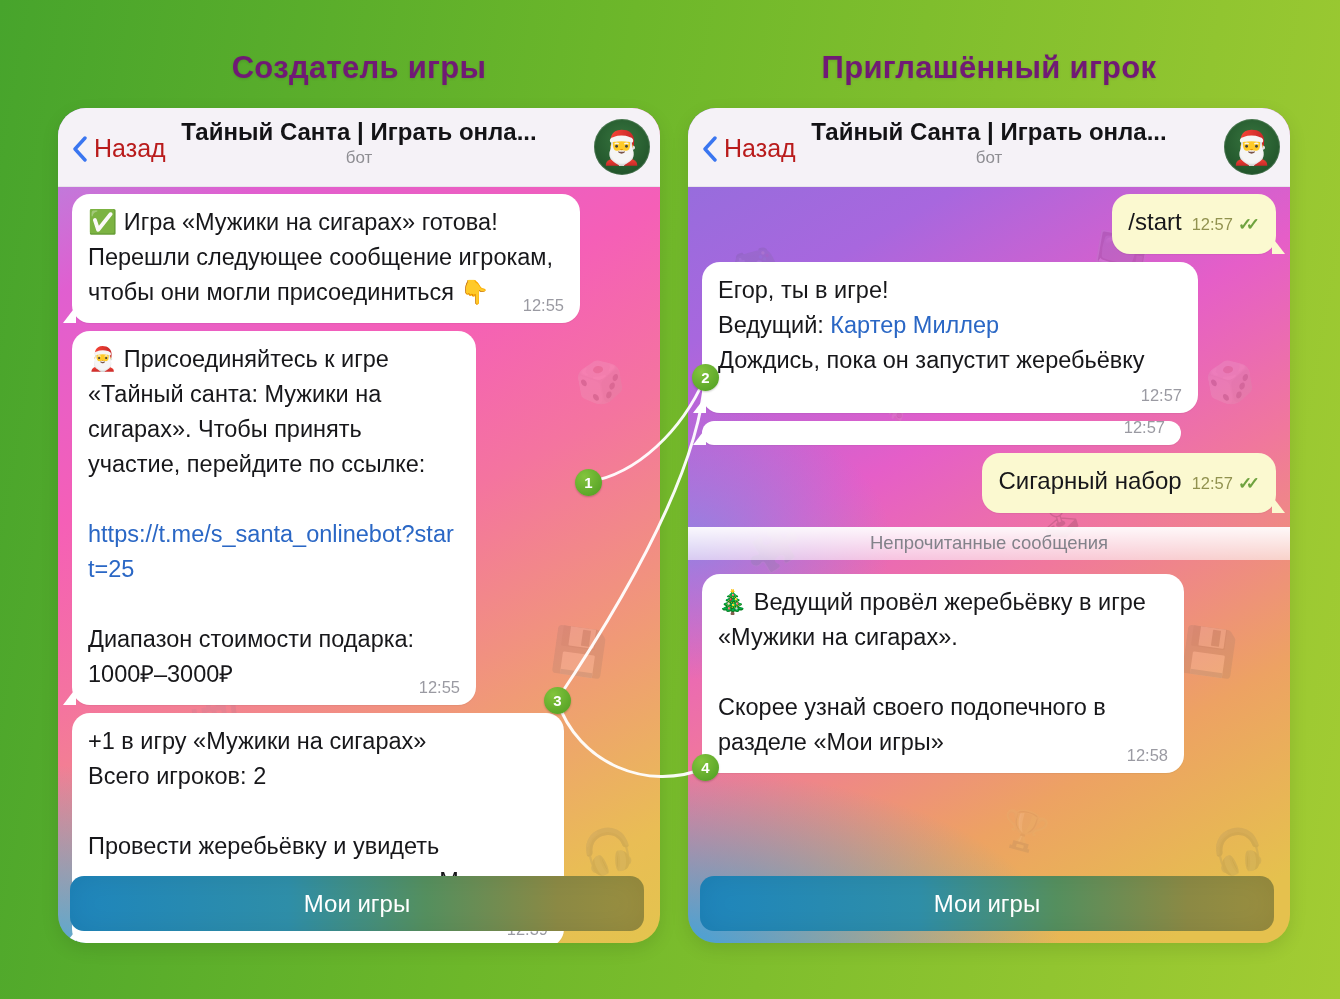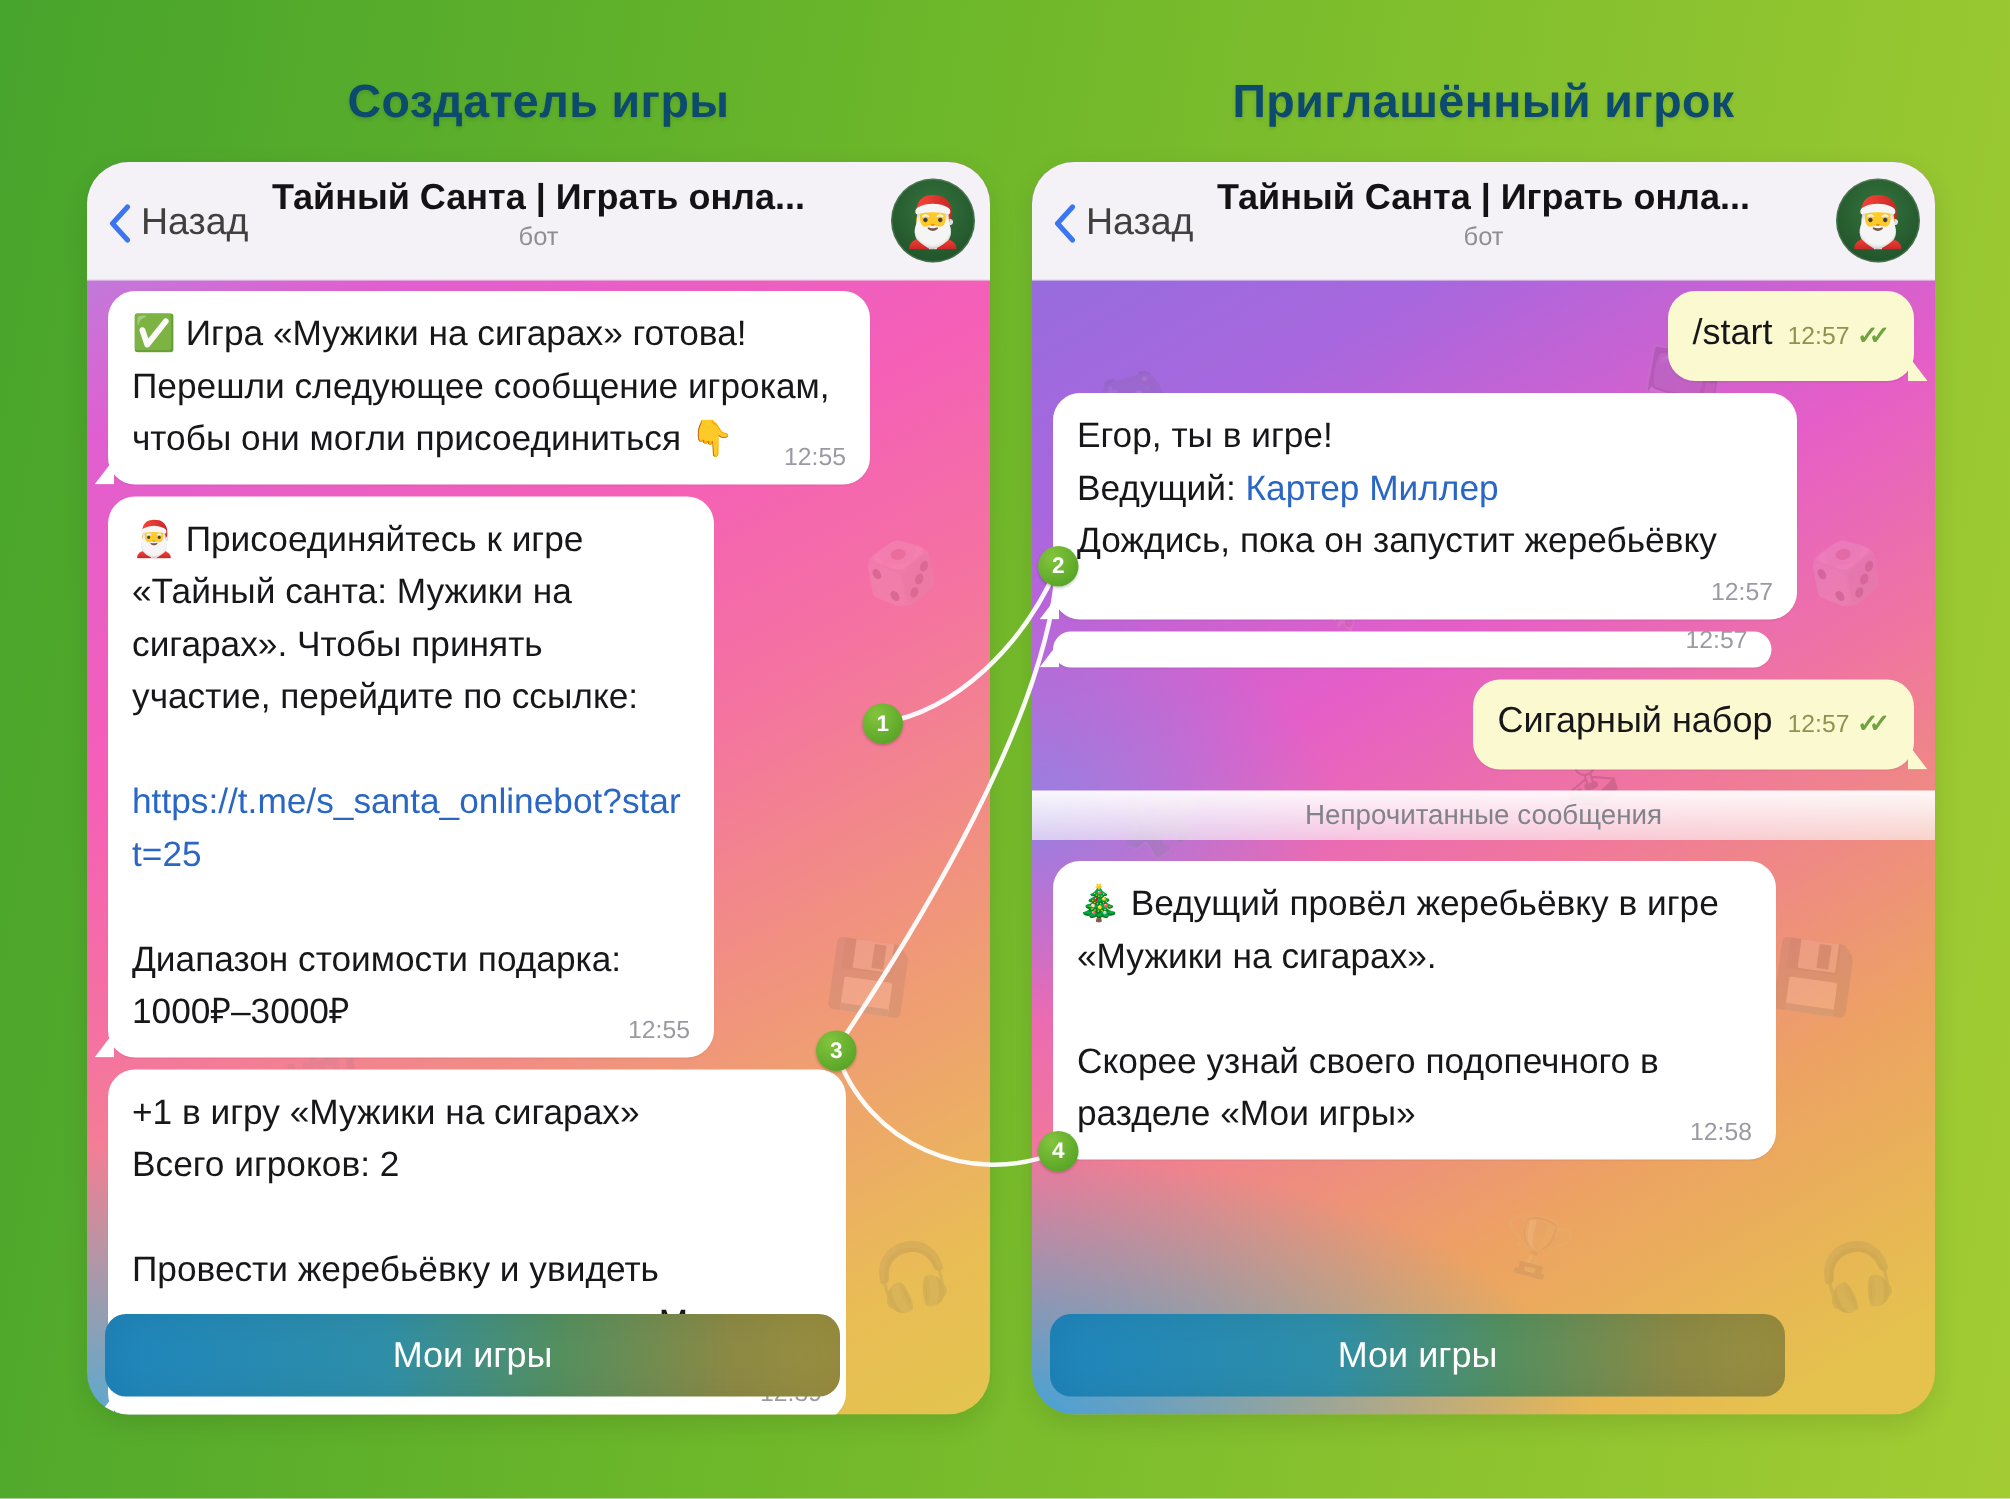--- a/index.html
+++ b/index.html
@@ -4,21 +4,21 @@
 <style>
   html,body{margin:0;padding:0;}
   body{
     width:1340px;height:999px;overflow:hidden;position:relative;
     background:linear-gradient(100deg,#47a42c 0%,#6db72a 42%,#a3cc33 100%);
     font-family:"Liberation Sans",sans-serif;
     -webkit-font-smoothing:antialiased;
   }
   .panel-title{
     position:absolute;top:50px;width:602px;text-align:center;
-    color:#0c4a6e;font-size:31px;font-weight:bold;letter-spacing:.3px;
+    color:#701a75;font-size:31px;font-weight:bold;letter-spacing:.3px;
     text-shadow:0 1px 3px rgba(0,0,0,.12);
   }
   .panel-title.left{left:58px}
   .panel-title.right{left:688px}
 
   .phone{
     position:absolute;top:108px;width:602px;height:835px;
     border-radius:28px;overflow:hidden;z-index:1;
     box-shadow:0 6px 18px rgba(0,0,0,.10);
   }
@@ -37,21 +37,21 @@
   }
   .doodle-layer{position:absolute;inset:0;pointer-events:none;}
   .doodle{position:absolute;opacity:.12;filter:saturate(.4);}
 
   .chat-header{
     position:absolute;top:0;left:0;right:0;height:78px;
     background:#f5f2f7;border-bottom:1px solid rgba(0,0,0,.05);z-index:3;
   }
   .back-btn{
     position:absolute;left:14px;top:26px;display:flex;align-items:center;gap:7px;
-    color:#404040;font-size:25px;cursor:pointer;
+    color:#b91c1c;font-size:25px;cursor:pointer;
   }
   .back-chevron{width:15px;height:26px;flex:0 0 auto;}
   .header-center{position:absolute;left:80px;right:80px;top:10px;text-align:center;}
   .header-title{font-size:24px;font-weight:bold;color:#131316;white-space:nowrap;}
   .header-sub{font-size:17px;color:#8e8e93;margin-top:2px;}
   .avatar{
     position:absolute;right:10px;top:11px;width:56px;height:56px;border-radius:50%;
     background:radial-gradient(circle at 50% 38%,#37753f 0%,#1f5128 85%);
     display:flex;align-items:center;justify-content:center;font-size:33px;line-height:1;
     box-shadow:inset 0 0 0 1px rgba(255,255,255,.15);
@@ -89,21 +89,21 @@
   .out-time{font-size:16.5px;color:#91924f;margin-left:10px;}
   .checks{font-size:17px;color:#6fa33f;margin-left:5px;letter-spacing:-.38em;padding-right:.38em;font-weight:bold;}
 
   .unread-divider{
     align-self:stretch;margin:6px -14px;
     background:linear-gradient(rgba(255,255,255,.95),rgba(255,255,255,.6));
     text-align:center;color:#82828a;font-size:18.5px;padding:5px 0 6px;
   }
 
   .kb-button{
-    position:absolute;left:12px;bottom:12px;width:490px;height:55px;border-radius:14px;
+    position:absolute;left:12px;bottom:12px;width:574px;height:55px;border-radius:14px;
     background:linear-gradient(90deg,#1f86bd 0%,#2f8fa9 38%,#55905f 62%,#8c8a45 85%,#9b8f3f 100%);
     display:flex;align-items:center;justify-content:center;
     color:#fff;font-size:24px;cursor:pointer;z-index:2;
     box-shadow:inset 0 0 30px rgba(0,0,0,.08);
   }
 
   .connector-svg{position:absolute;inset:0;width:1340px;height:999px;z-index:4;pointer-events:none;}
   .badge{
     position:absolute;width:27px;height:27px;border-radius:50%;z-index:5;
     background:radial-gradient(circle at 35% 28%,#83c43d 0%,#5aa628 75%);

